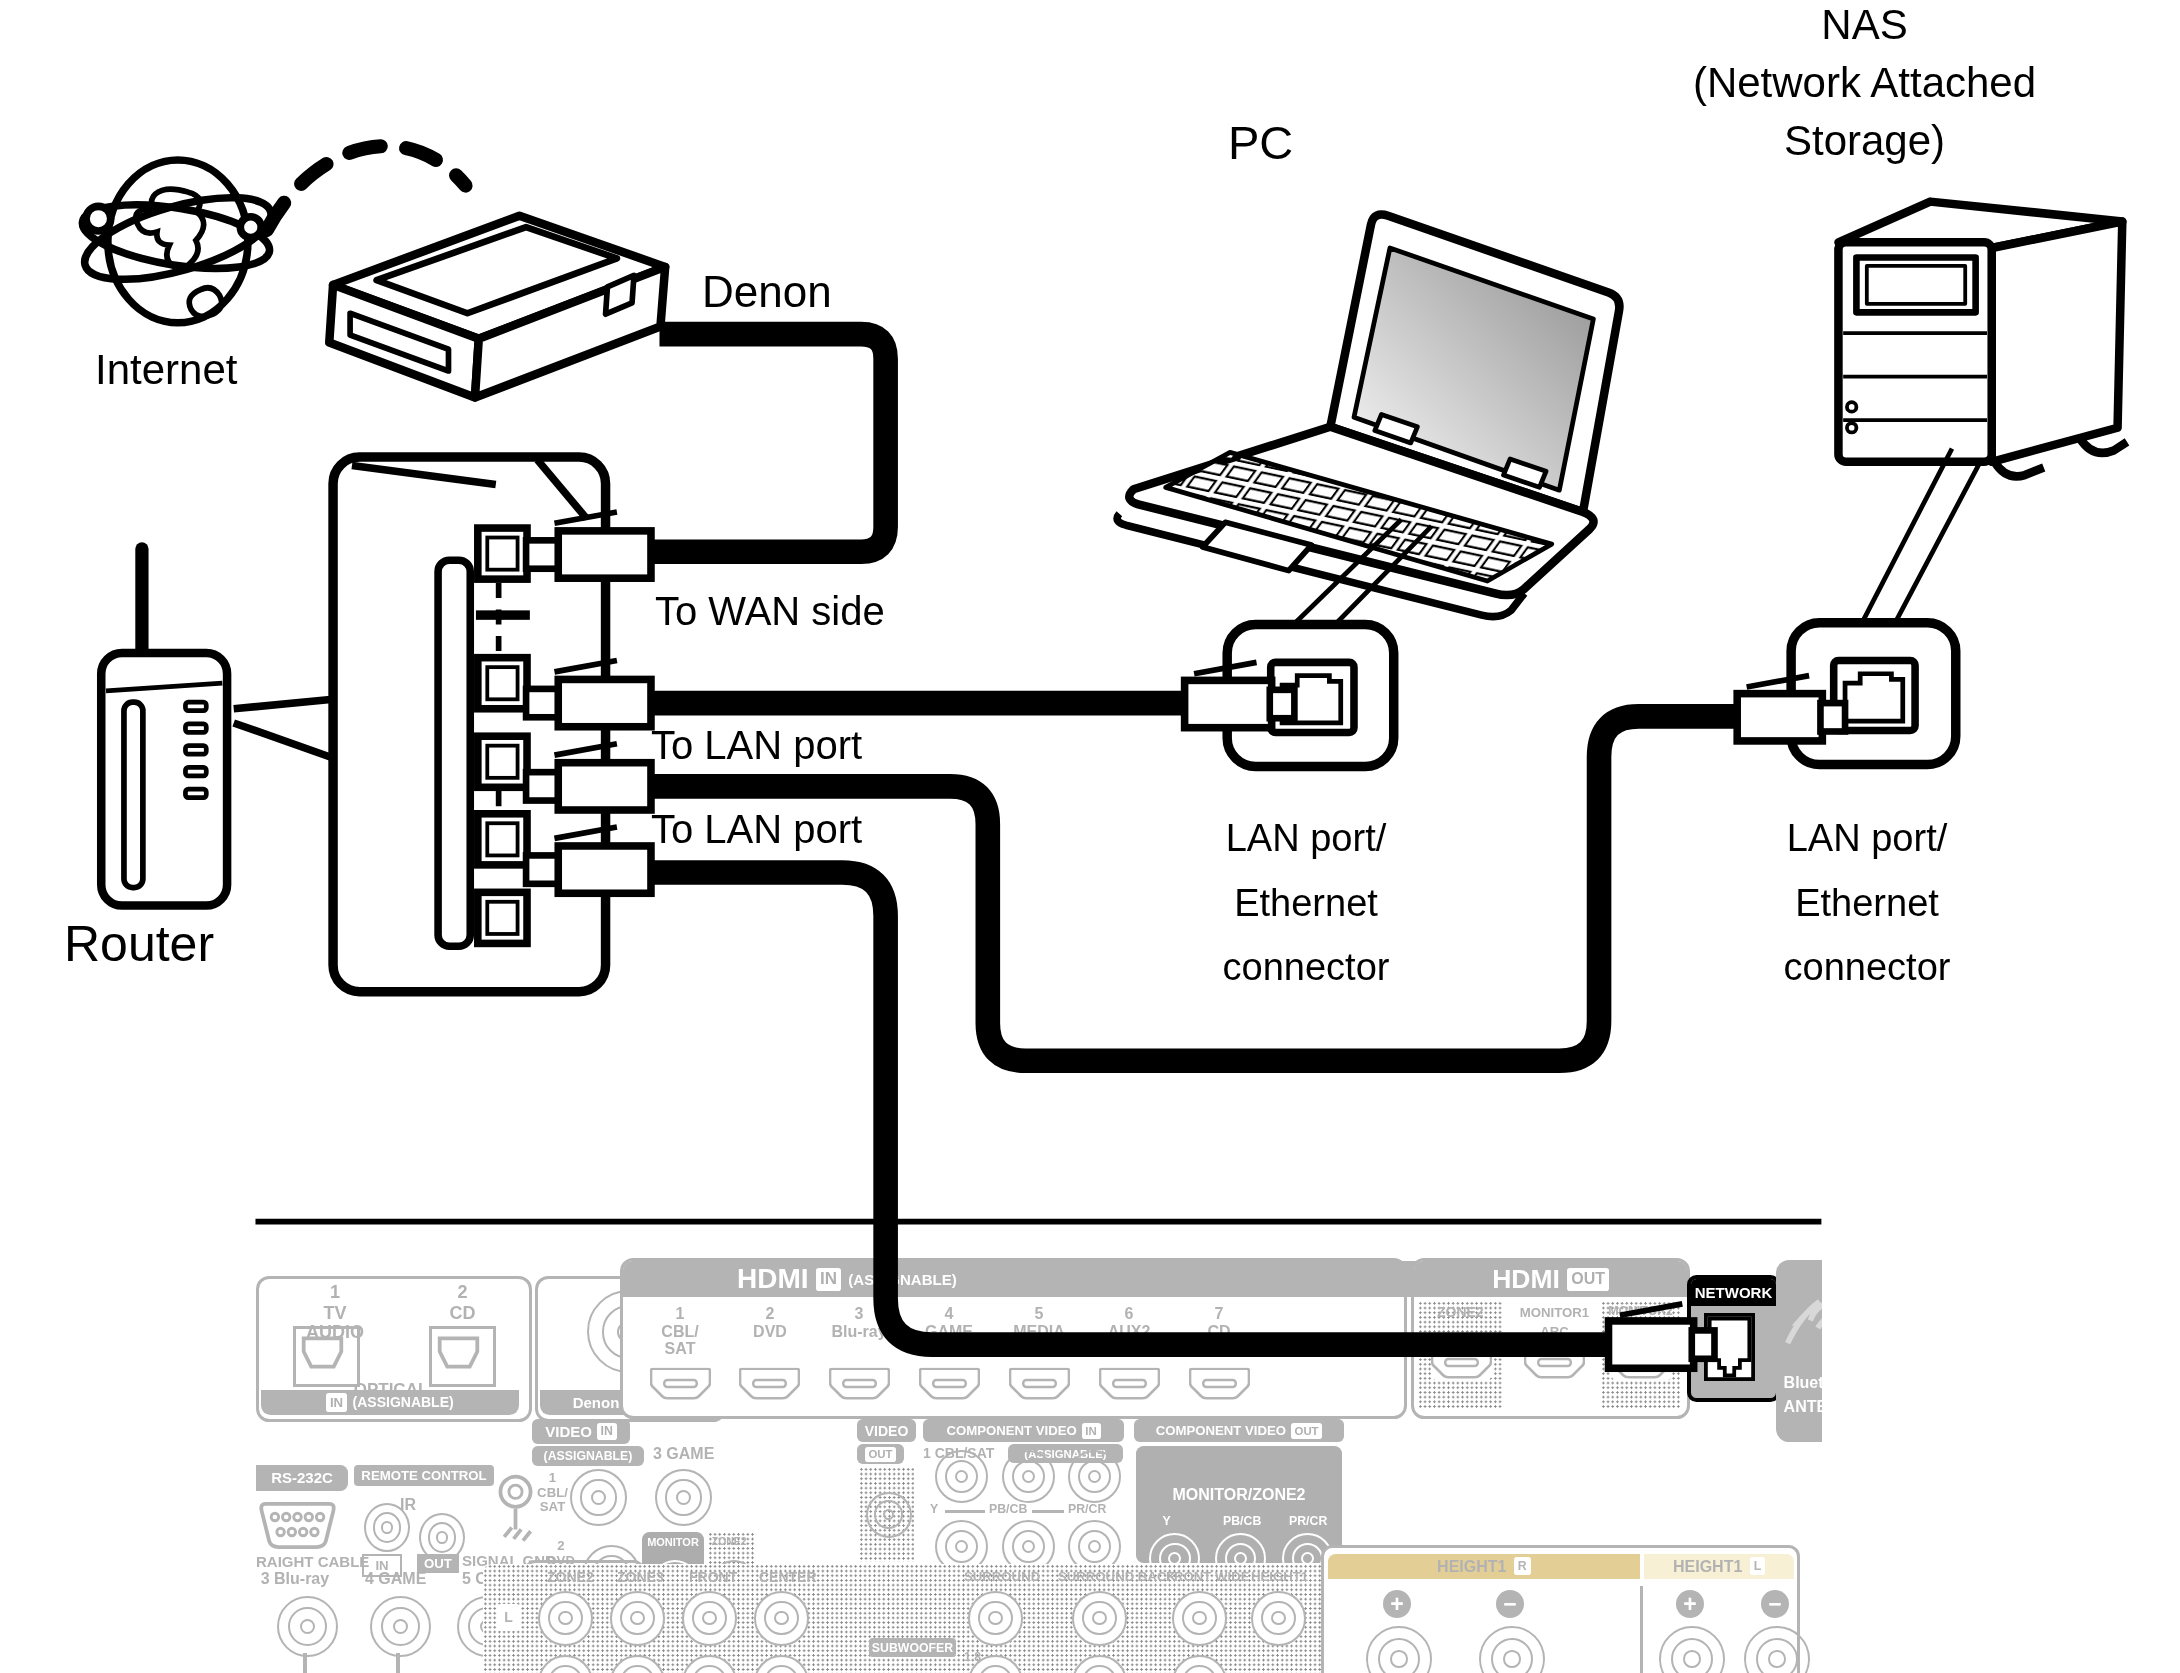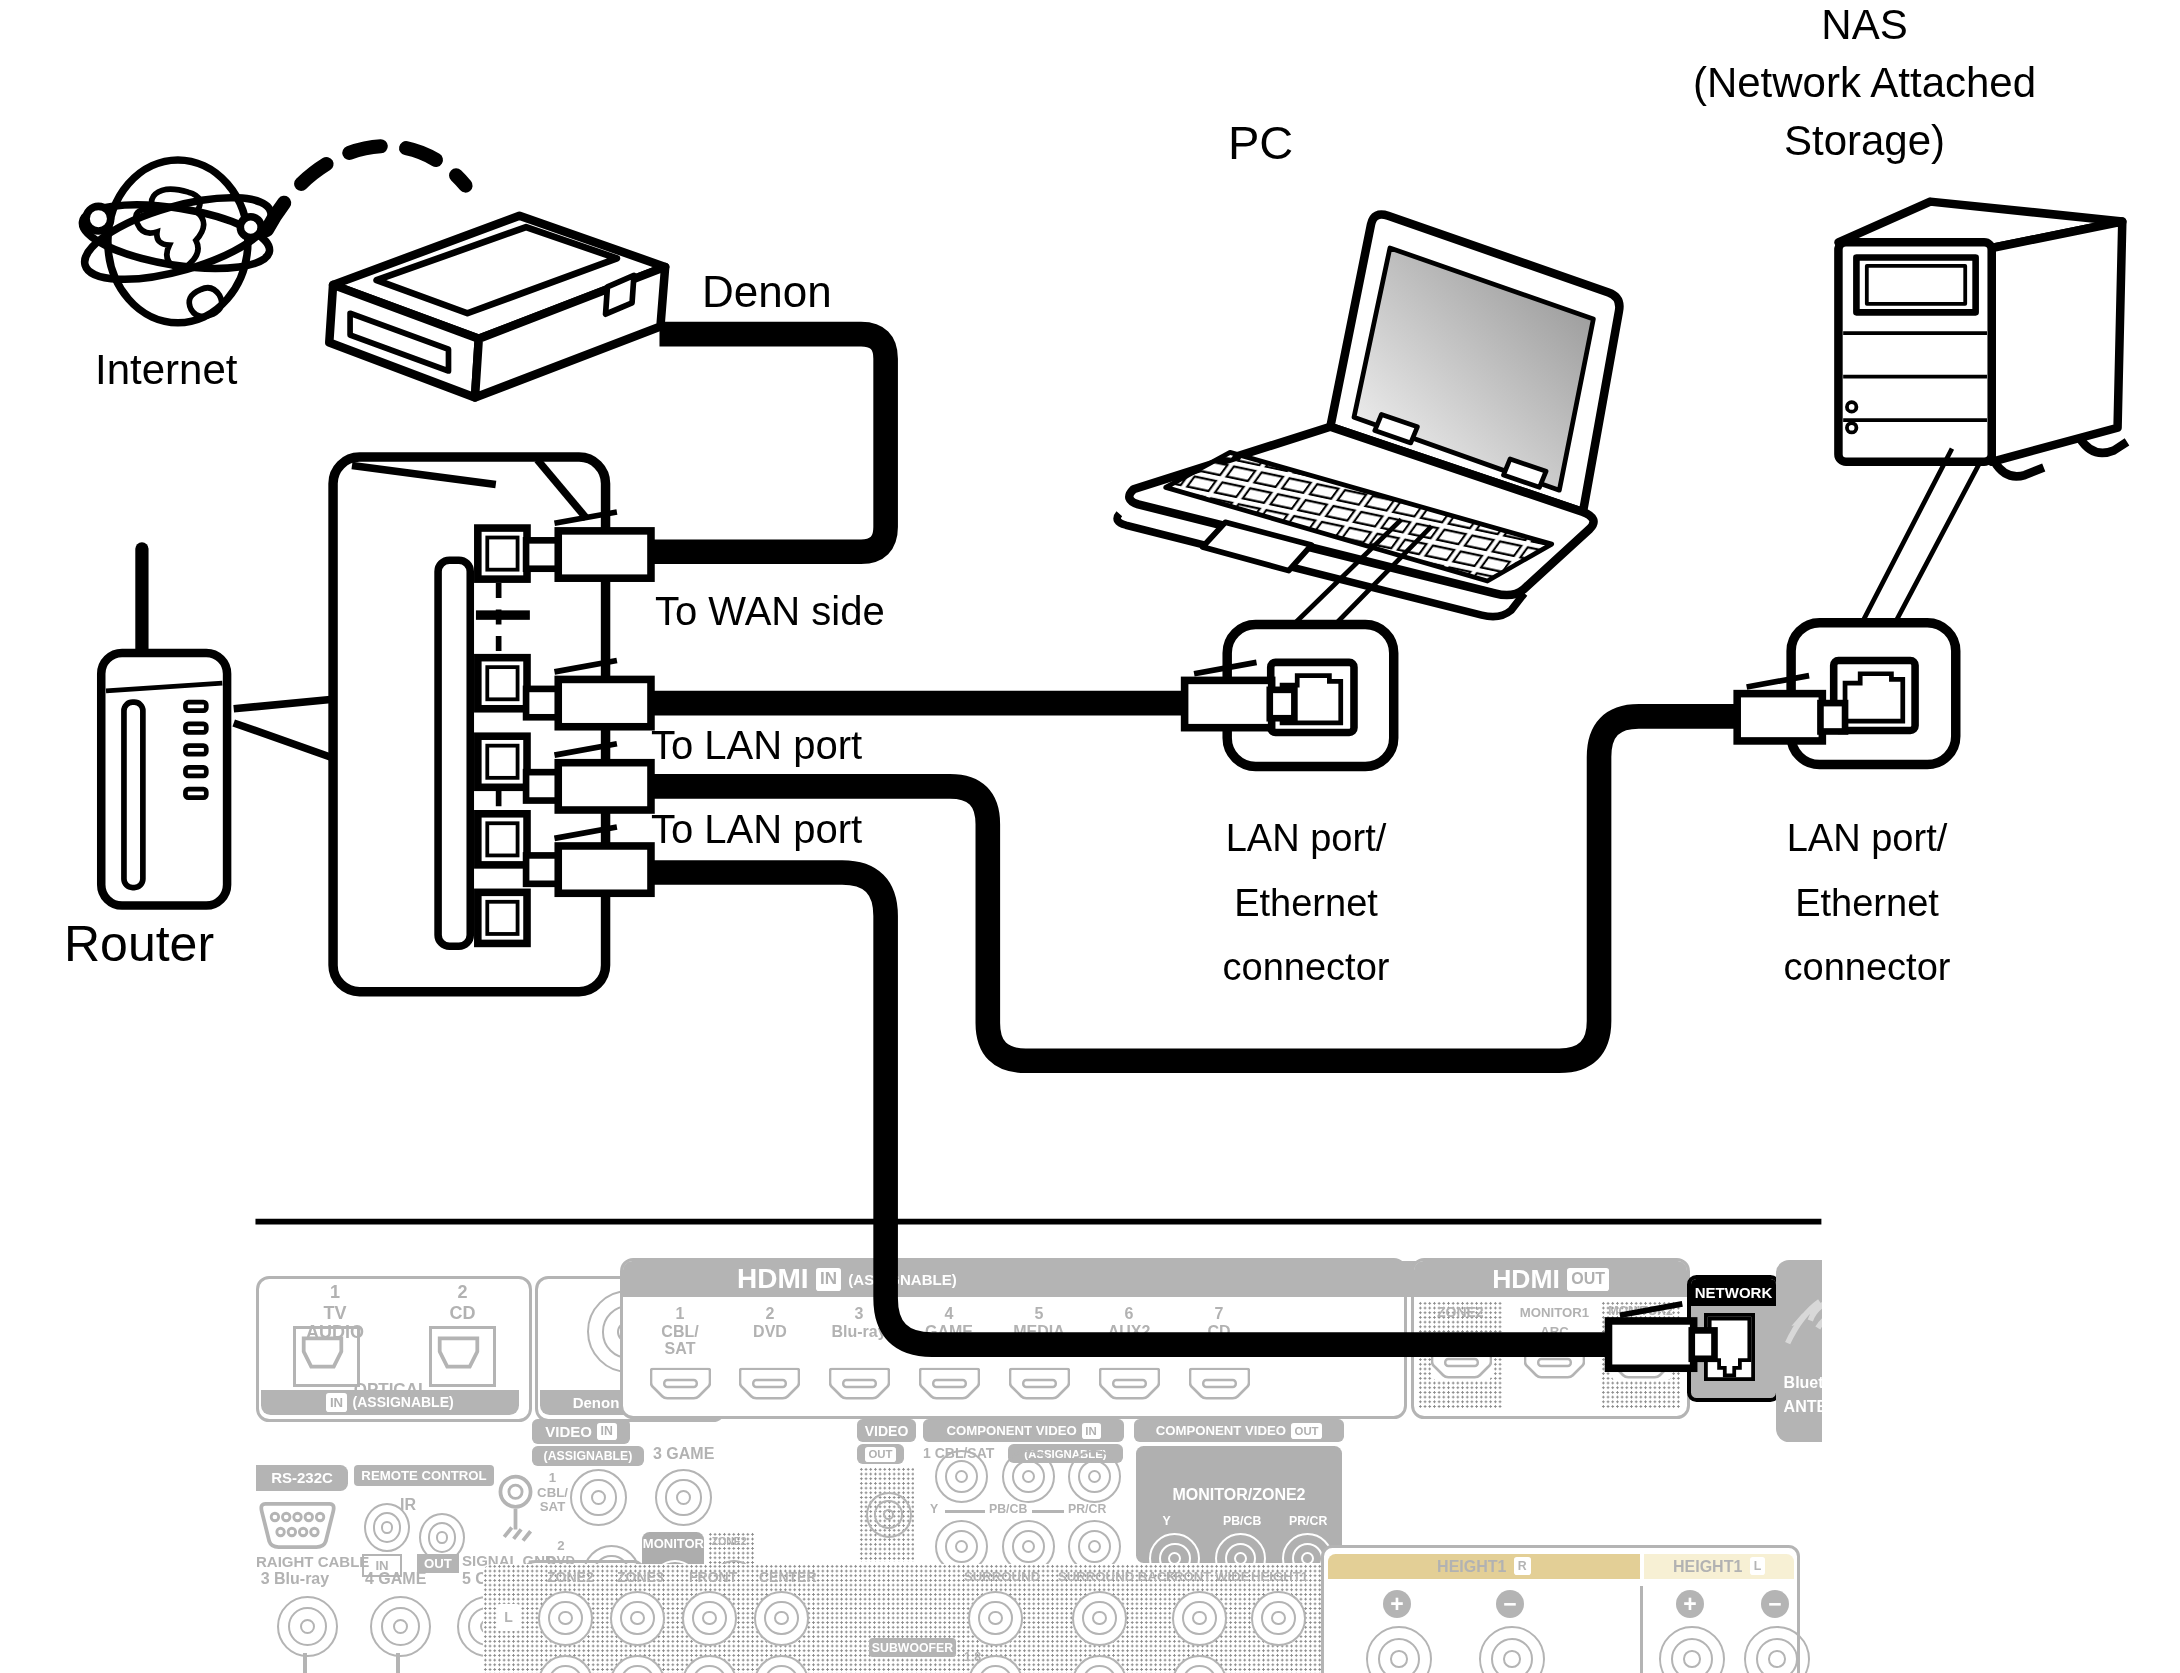--- a/index.html
+++ b/index.html
@@ -204,21 +204,21 @@
     <div class="g tc" style="left:274px;top:244px;width:45px;font-size:13.2px;text-align:center">1
 CBL/
 SAT</div>
     <div class="rca" style="left:314px;top:242px;width:53px;height:53px"></div>
     <div class="rca" style="left:399px;top:242px;width:53px;height:53px"></div>
     <div class="g tc" style="left:284px;top:312px;width:42px;font-size:13.2px;text-align:center">2
 DVD</div>
     <div class="rca" style="left:327px;top:318px;width:53px;height:53px"></div>
 
     <div class="abs" style="left:386px;top:305px;width:62px;height:141px;background:#adadad;border-radius:7.6px 7.6px 0 0">
-      <div class="abs" style="left:0;top:3.8px;width:62px;text-align:right;color:#fff;font-weight:700;font-size:13px">MONITOR</div>
+      <div class="abs" style="left:0;top:3.8px;width:62px;text-align:center;color:#fff;font-weight:700;font-size:11px">MONITOR</div>
       <div class="rca" style="left:10.4px;top:28px;width:42px;height:42px;color:#fff"></div>
     </div>
     <div class="hatch abs" style="left:452px;top:305px;width:47px;height:141px">
       <div class="g" style="left:3.8px;top:3.8px;font-size:10.4px">ZONE2</div>
       <div class="rca" style="left:3.8px;top:28px;width:40px;height:40px"></div>
     </div>
 
     <div class="bar" style="left:601px;top:192px;width:59px;height:23px;font-size:14px;border-radius:5.7px">VIDEO</div>
     <div class="bar" style="left:601px;top:217px;width:47px;height:20px;font-size:11.4px;border-radius:5.7px">
         <span class="chip" style="height:15px;font-size:11.4px">OUT</span>

